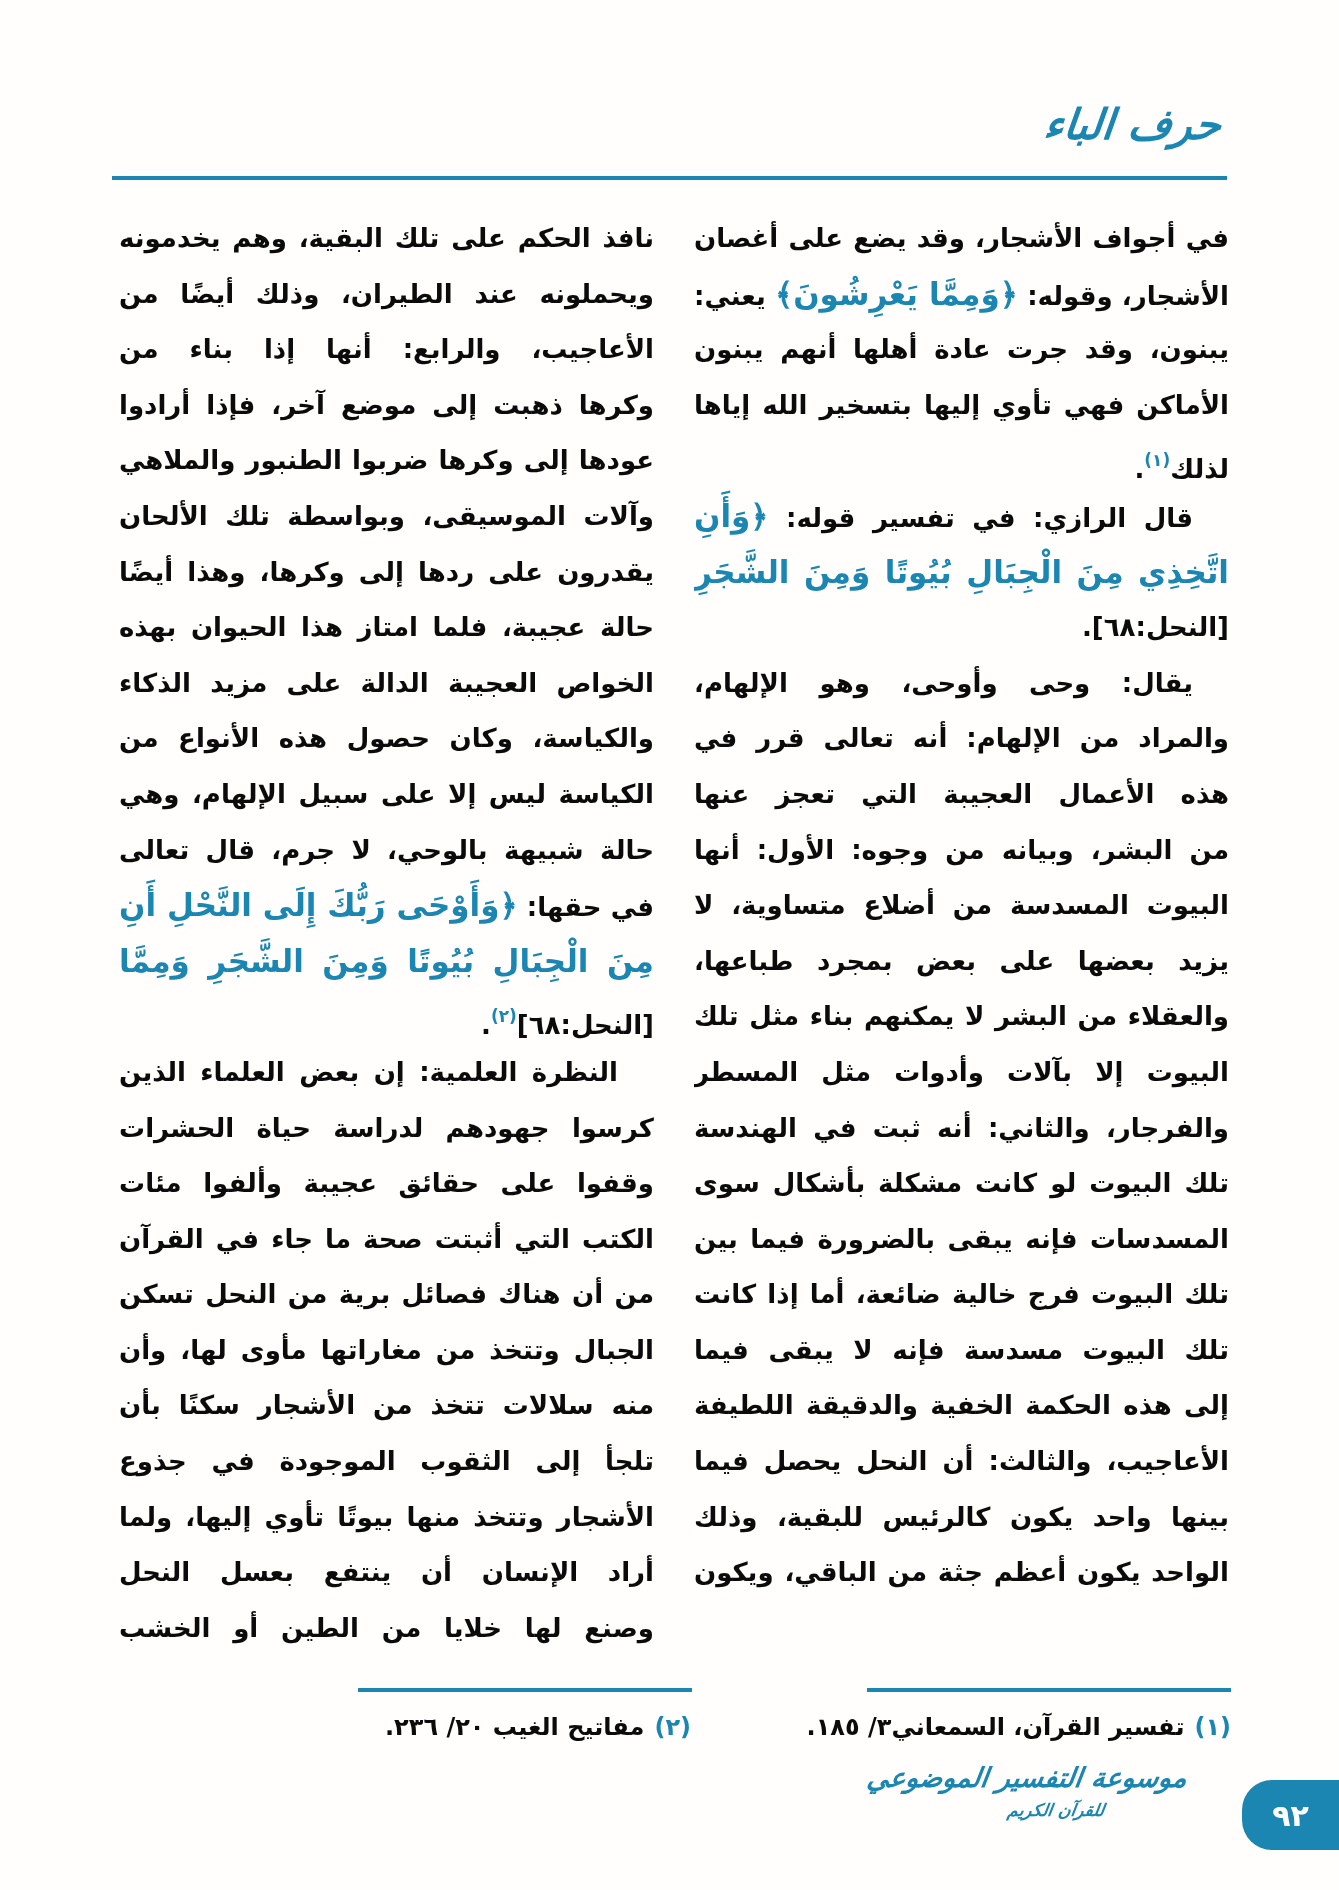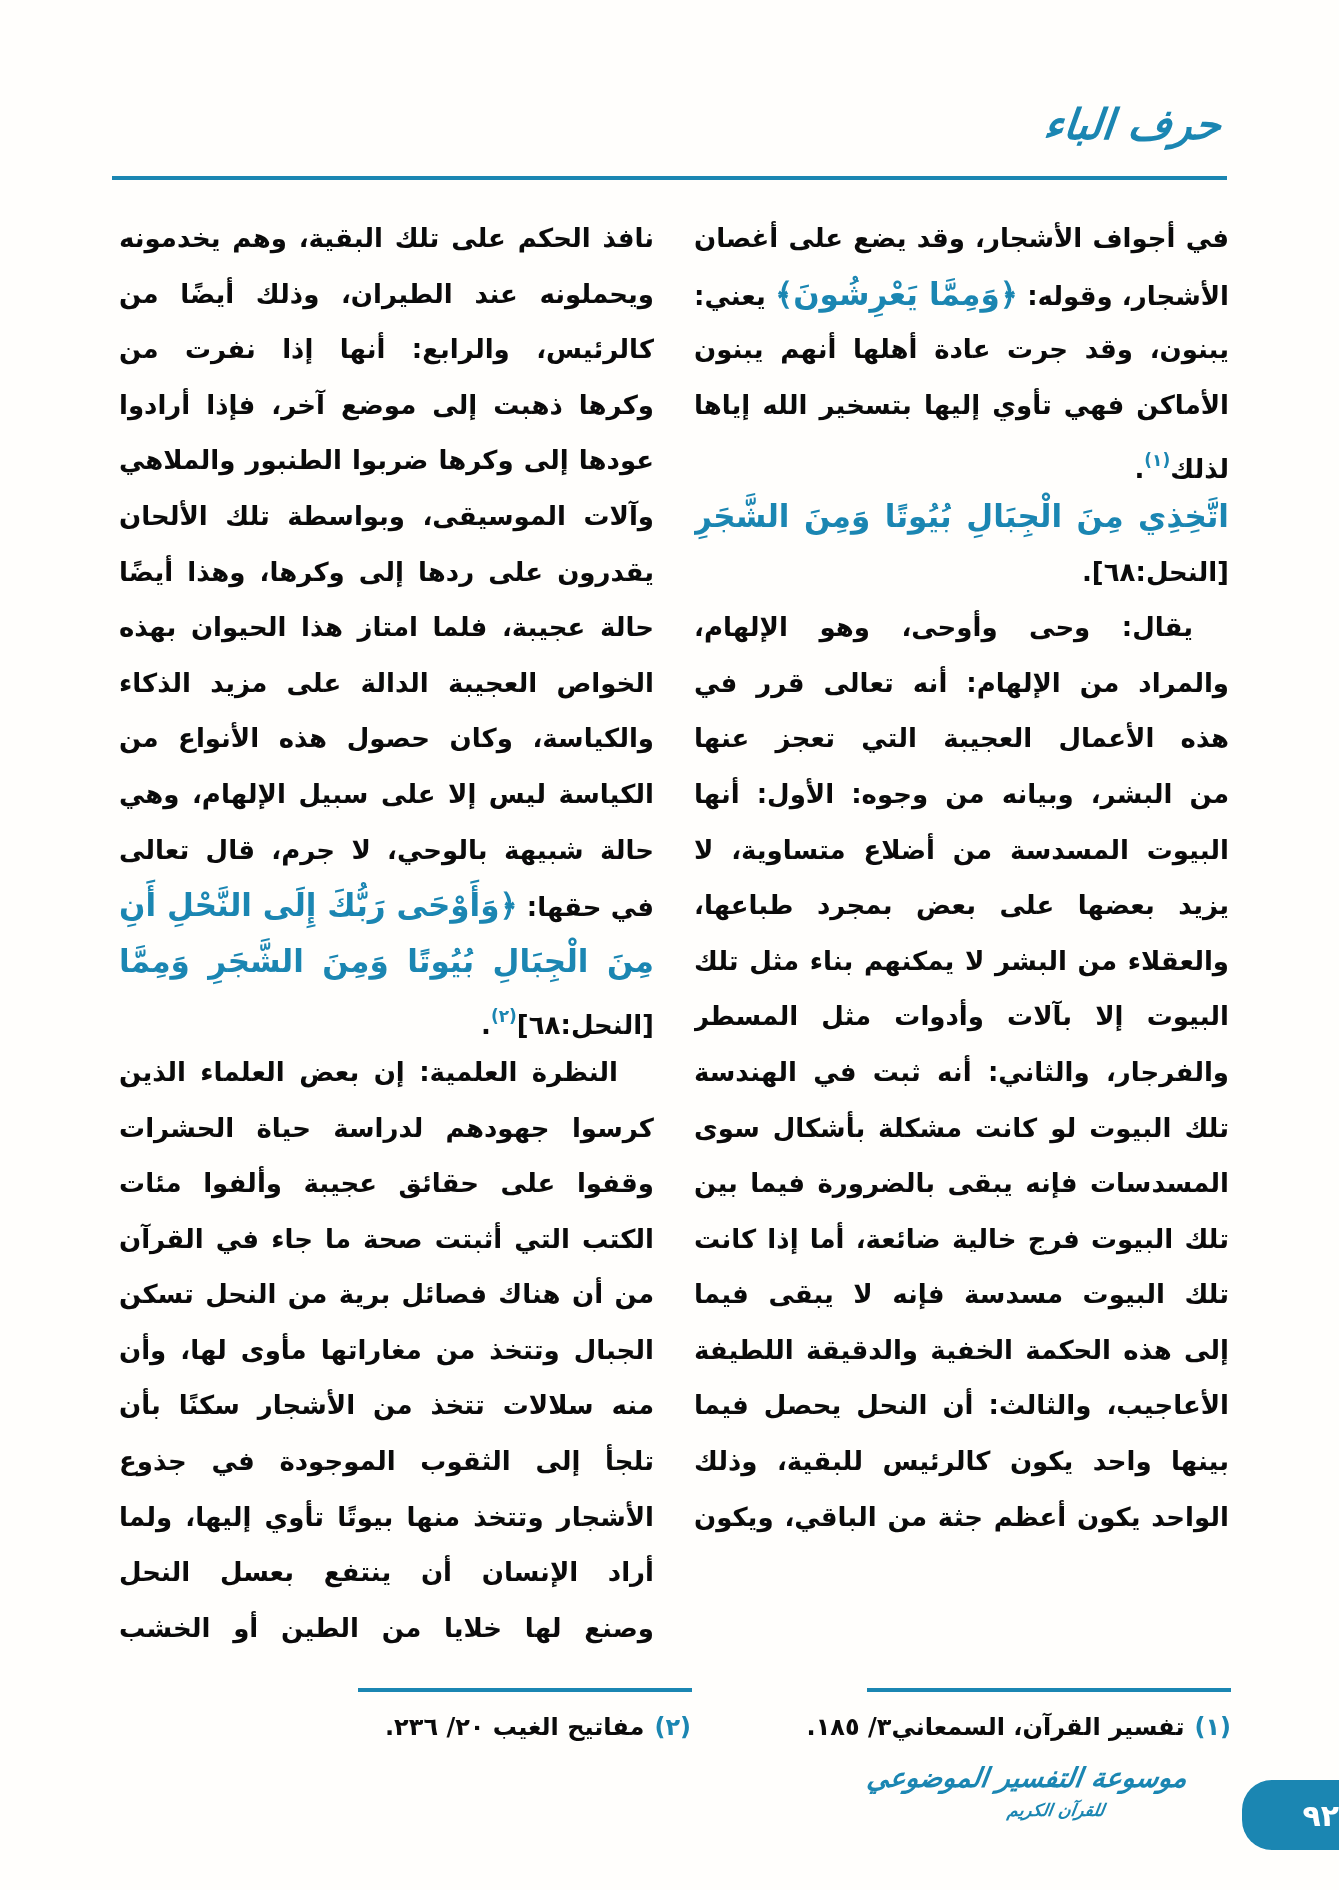--- a/index.html
+++ b/index.html
@@ -65,40 +65,41 @@
     font-size:27px; font-weight:700; font-style:italic;
     transform:skewX(-8deg); line-height:32px; white-space:nowrap;
   }
   .logo-line2 {
     font-size:17px; font-weight:700; font-style:italic;
     transform:skewX(-8deg); margin-top:6px;
   }
   .page-badge {
     position:absolute; top:1780px; right:0; width:97px; height:70px;
     background:var(--accent); border-radius:30px 0 0 30px;
-    display:flex; align-items:center; justify-content:flex-start;
+    display:flex; align-items:center; justify-content:center;
   }
   .page-badge span { color:#ffffff; font-size:30px; font-weight:700; }
 </style>
 </head>
 <body>
 
 <div class="page">
 
   <div class="header-title">حرف الباء</div>
 
   <div class="header-rule"></div>
 
   <div class="columns">
     <div class="col">
         <div class="line just"><span class="seg-k">في أجواف الأشجار، وقد يضع على أغصان</span></div>
         <div class="line just"><span class="seg-k">الأشجار، وقوله: </span><span class="seg-q">﴿وَمِمَّا يَعْرِشُونَ﴾</span><span class="seg-k"> يعني:</span></div>
         <div class="line just"><span class="seg-k">يبنون، وقد جرت عادة أهلها أنهم يبنون لها</span></div>
         <div class="line just"><span class="seg-k">الأماكن فهي تأوي إليها بتسخير الله إياها</span></div>
         <div class="line"><span class="seg-k">لذلك</span><span class="seg-s">(١)</span><span class="seg-k">.</span></div>
+        <div class="line just ind"><span class="seg-k">قال الرازي: في تفسير قوله: </span><span class="seg-q">﴿وَأَنِ</span></div>
         <div class="line just"><span class="seg-q">اتَّخِذِي مِنَ الْجِبَالِ بُيُوتًا وَمِنَ الشَّجَرِ وَمِمَّا يَعْرِشُونَ﴾</span></div>
         <div class="line"><span class="seg-k">[النحل:٦٨].</span></div>
         <div class="line just ind"><span class="seg-k">يقال: وحى وأوحى، وهو الإلهام،</span></div>
         <div class="line just"><span class="seg-k">والمراد من الإلهام: أنه تعالى قرر في أنفسها</span></div>
         <div class="line just"><span class="seg-k">هذه الأعمال العجيبة التي تعجز عنها العقلاء</span></div>
         <div class="line just"><span class="seg-k">من البشر، وبيانه من وجوه: الأول: أنها تبني</span></div>
         <div class="line just"><span class="seg-k">البيوت المسدسة من أضلاع متساوية، لا</span></div>
         <div class="line just"><span class="seg-k">يزيد بعضها على بعض بمجرد طباعها،</span></div>
         <div class="line just"><span class="seg-k">والعقلاء من البشر لا يمكنهم بناء مثل تلك</span></div>
         <div class="line just"><span class="seg-k">البيوت إلا بآلات وأدوات مثل المسطر</span></div>
@@ -108,21 +109,21 @@
         <div class="line just"><span class="seg-k">تلك البيوت فرج خالية ضائعة، أما إذا كانت</span></div>
         <div class="line just"><span class="seg-k">تلك البيوت مسدسة فإنه لا يبقى فيما بينها</span></div>
         <div class="line just"><span class="seg-k">إلى هذه الحكمة الخفية والدقيقة اللطيفة من</span></div>
         <div class="line just"><span class="seg-k">الأعاجيب، والثالث: أن النحل يحصل فيما</span></div>
         <div class="line just"><span class="seg-k">بينها واحد يكون كالرئيس للبقية، وذلك</span></div>
         <div class="line just"><span class="seg-k">الواحد يكون أعظم جثة من الباقي، ويكون</span></div>
       </div>
     <div class="col">
         <div class="line just"><span class="seg-k">نافذ الحكم على تلك البقية، وهم يخدمونه</span></div>
         <div class="line just"><span class="seg-k">ويحملونه عند الطيران، وذلك أيضًا من</span></div>
-        <div class="line just"><span class="seg-k">كالرئيس، والرابع: أنها إذا نفرت من</span></div>
+        <div class="line just"><span class="seg-k">الأعاجيب، والرابع: أنها إذا بناء من</span></div>
         <div class="line just"><span class="seg-k">وكرها ذهبت إلى موضع آخر، فإذا أرادوا</span></div>
         <div class="line just"><span class="seg-k">عودها إلى وكرها ضربوا الطنبور والملاهي</span></div>
         <div class="line just"><span class="seg-k">وآلات الموسيقى، وبواسطة تلك الألحان</span></div>
         <div class="line just"><span class="seg-k">يقدرون على ردها إلى وكرها، وهذا أيضًا</span></div>
         <div class="line just"><span class="seg-k">حالة عجيبة، فلما امتاز هذا الحيوان بهذه</span></div>
         <div class="line just"><span class="seg-k">الخواص العجيبة الدالة على مزيد الذكاء</span></div>
         <div class="line just"><span class="seg-k">والكياسة، وكان حصول هذه الأنواع من</span></div>
         <div class="line just"><span class="seg-k">الكياسة ليس إلا على سبيل الإلهام، وهي</span></div>
         <div class="line just"><span class="seg-k">حالة شبيهة بالوحي، لا جرم، قال تعالى</span></div>
         <div class="line just"><span class="seg-k">في حقها: </span><span class="seg-q">﴿وَأَوْحَى رَبُّكَ إِلَى النَّحْلِ أَنِ اتَّخِذِي</span></div>

